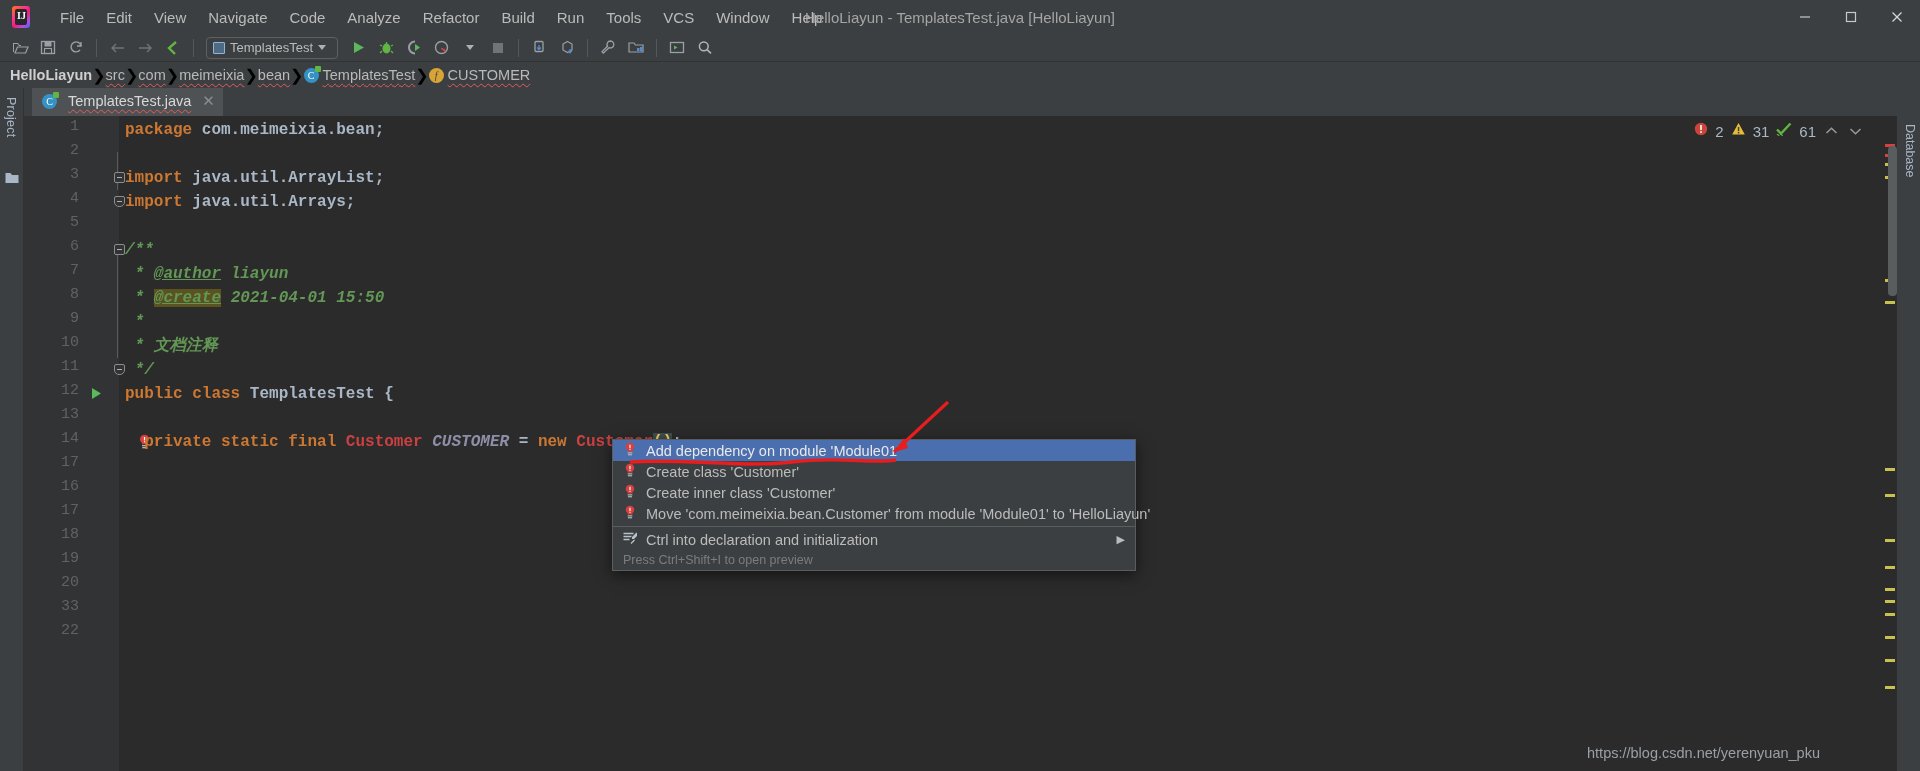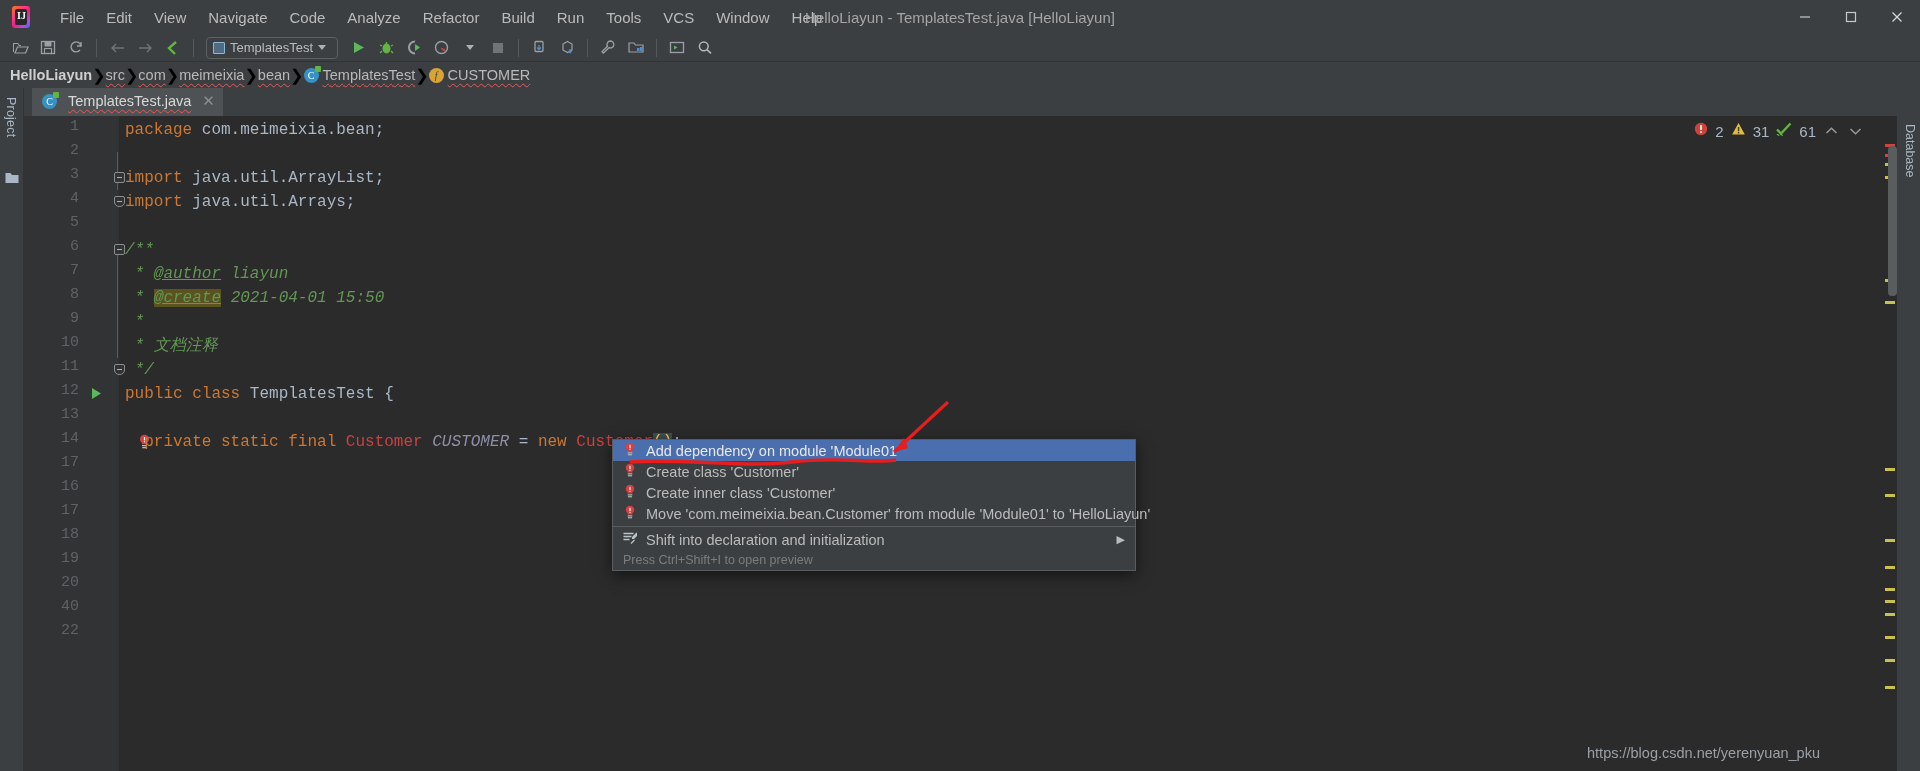--- a/index.html
+++ b/index.html
@@ -100,20 +100,21 @@
   .fold {
     position:absolute; left:88px; width:14px; height:22px; display:flex; align-items:center; justify-content:center;
   }
   .fold-box { width:11px;height:11px;border:1px solid #8d8d8d; border-radius:2px; position:relative; background:#313335;}
   .fold-box::after { content:''; position:absolute; left:2px; top:4px; width:5px;height:1px;background:#b0b0b0;}
   .foldline { position:absolute; left:93px; width:1px; background:#5b5b5b; }
   .code {
     position:absolute; left:0; top:0; width:1896px; height:655px;
     font-family:"Liberation Mono","DejaVu Sans Mono", monospace; font-size:16px; line-height:24px;
     white-space: pre;
+    font-weight: bold;
   }
   .cline { position:absolute; left:101px; height:24px; color:#a9b7c6; }
   .kw { color:#cc7832; }
   .cmt { color:#629755; font-style: italic; }
   .cmt-tag { color:#629755; font-style: italic; text-decoration: underline; }
   .cmt-tag-hl { color:#629755; font-style: italic; text-decoration: underline; background:#5a5320; }
   .err { color:#cc4040; }
   .consts { color:#8e8ea8; font-style: italic; }
   .brace-hl { background:#3b514d; color:#ffc66d; }
 
@@ -394,21 +395,21 @@
           </svg>
         </div>
         <div class="gutter-line" style="top: 290px;">13</div>
         <div class="gutter-line" style="top: 314px;">14</div>
         <div class="gutter-line" style="top: 338px;">17</div>
         <div class="gutter-line" style="top: 362px;">16</div>
         <div class="gutter-line" style="top: 386px;">17</div>
         <div class="gutter-line" style="top: 410px;">18</div>
         <div class="gutter-line" style="top: 434px;">19</div>
         <div class="gutter-line" style="top: 458px;">20</div>
-        <div class="gutter-line" style="top: 482px;">40</div>
+        <div class="gutter-line" style="top: 482px;">33</div>
         <div class="gutter-line" style="top: 506px;">22</div>
       </div>
     <div class="foldline" id="foldline1" style="left:93px; top:36px; height:38px;"></div>
     <div class="foldline" id="foldline2" style="left:93px; top:132px; height:110px;"></div>
     <div class="code" id="code"><div class="cline" style="top: 2px;"><span class="kw">package </span><span>com.meimeixia.bean;</span></div><div class="cline" style="top: 26px;"></div><div class="fold" style="top: 50px;"><div class="fold-box"></div></div><div class="cline" style="top: 50px;"><span class="kw">import </span><span>java.util.ArrayList;</span></div><div class="fold" style="top: 74px;"><div class="fold-box" style="border-radius: 2px 2px 5px 5px;"></div></div><div class="cline" style="top: 74px;"><span class="kw">import </span><span>java.util.Arrays;</span></div><div class="cline" style="top: 98px;"></div><div class="fold" style="top: 122px;"><div class="fold-box"></div></div><div class="cline" style="top: 122px;"><span class="cmt">/**</span></div><div class="cline" style="top: 146px;"><span class="cmt"> * </span><span class="cmt-tag">@author</span><span class="cmt"> liayun</span></div><div class="cline" style="top: 170px;"><span class="cmt"> * </span><span class="cmt-tag-hl">@create</span><span class="cmt"> 2021-04-01 15:50</span></div><div class="cline" style="top: 194px;"><span class="cmt"> *</span></div><div class="cline" style="top: 218px;"><span class="cmt"> * 文档注释</span></div><div class="fold" style="top: 242px;"><div class="fold-box" style="border-radius: 2px 2px 5px 5px;"></div></div><div class="cline" style="top: 242px;"><span class="cmt"> */</span></div><div class="cline" style="top: 266px;"><span class="kw">public class </span><span>TemplatesTest {</span></div><div class="cline" style="top: 290px;"></div><div class="gutter-mark" style="top: 314px; left: 108px;"><svg width="13" height="15" viewBox="0 0 13 15">
             <path d="M6.5 0.7a4.4 4.4 0 0 0-2.6 8v1.6h5.2V8.7a4.4 4.4 0 0 0-2.6-8z" fill="#d64040"></path>
             <rect x="4" y="11" width="5" height="1.3" fill="#b4b4b4"></rect>
             <rect x="4.3" y="13" width="4.4" height="1.3" fill="#b4b4b4"></rect>
             <rect x="5.9" y="3" width="1.2" height="3.4" fill="#fff"></rect>
             <rect x="5.9" y="7.2" width="1.2" height="1.2" fill="#fff"></rect>
@@ -516,21 +517,21 @@
           </svg></span>
         <span>Move 'com.meimeixia.bean.Customer' from module 'Module01' to 'HelloLiayun'</span>
       </div>
       <div class="psep"></div>
       <div class="pitem">
         <span><svg class="bulb" viewBox="0 0 14 14">
             <path d="M0.5 2.5h10M0.5 5.5h8M0.5 8.5h6" stroke="#b8c4cc" stroke-width="1.3" fill="none"></path>
             <path d="M13.5 1.5L9 6v2h2l4.5-4.5z" fill="#b8c4cc"></path>
             <path d="M8 12.5l3.5-3.5" stroke="#b8c4cc" stroke-width="1.3"></path>
           </svg></span>
-        <span>Shift into declaration and initialization</span>
+        <span>Ctrl into declaration and initialization</span>
         <span class="submenu-arrow">▶</span>
       </div>
       <div class="pfoot">Press Ctrl+Shift+I to open preview</div>
     </div>
 
   <div class="anno">
     <svg width="560" height="180" viewBox="0 0 560 180">
       <line x1="336" y1="12" x2="282" y2="62" stroke="#e81d1d" stroke-width="3.2"></line>
       <path d="M282 62 L296 58 L292 48 Z" fill="#e81d1d"></path>
       <path d="M18 72 C70 68, 130 78, 180 72 C228 66, 258 74, 284 70" fill="none" stroke="#e81d1d" stroke-width="3.4"></path>

